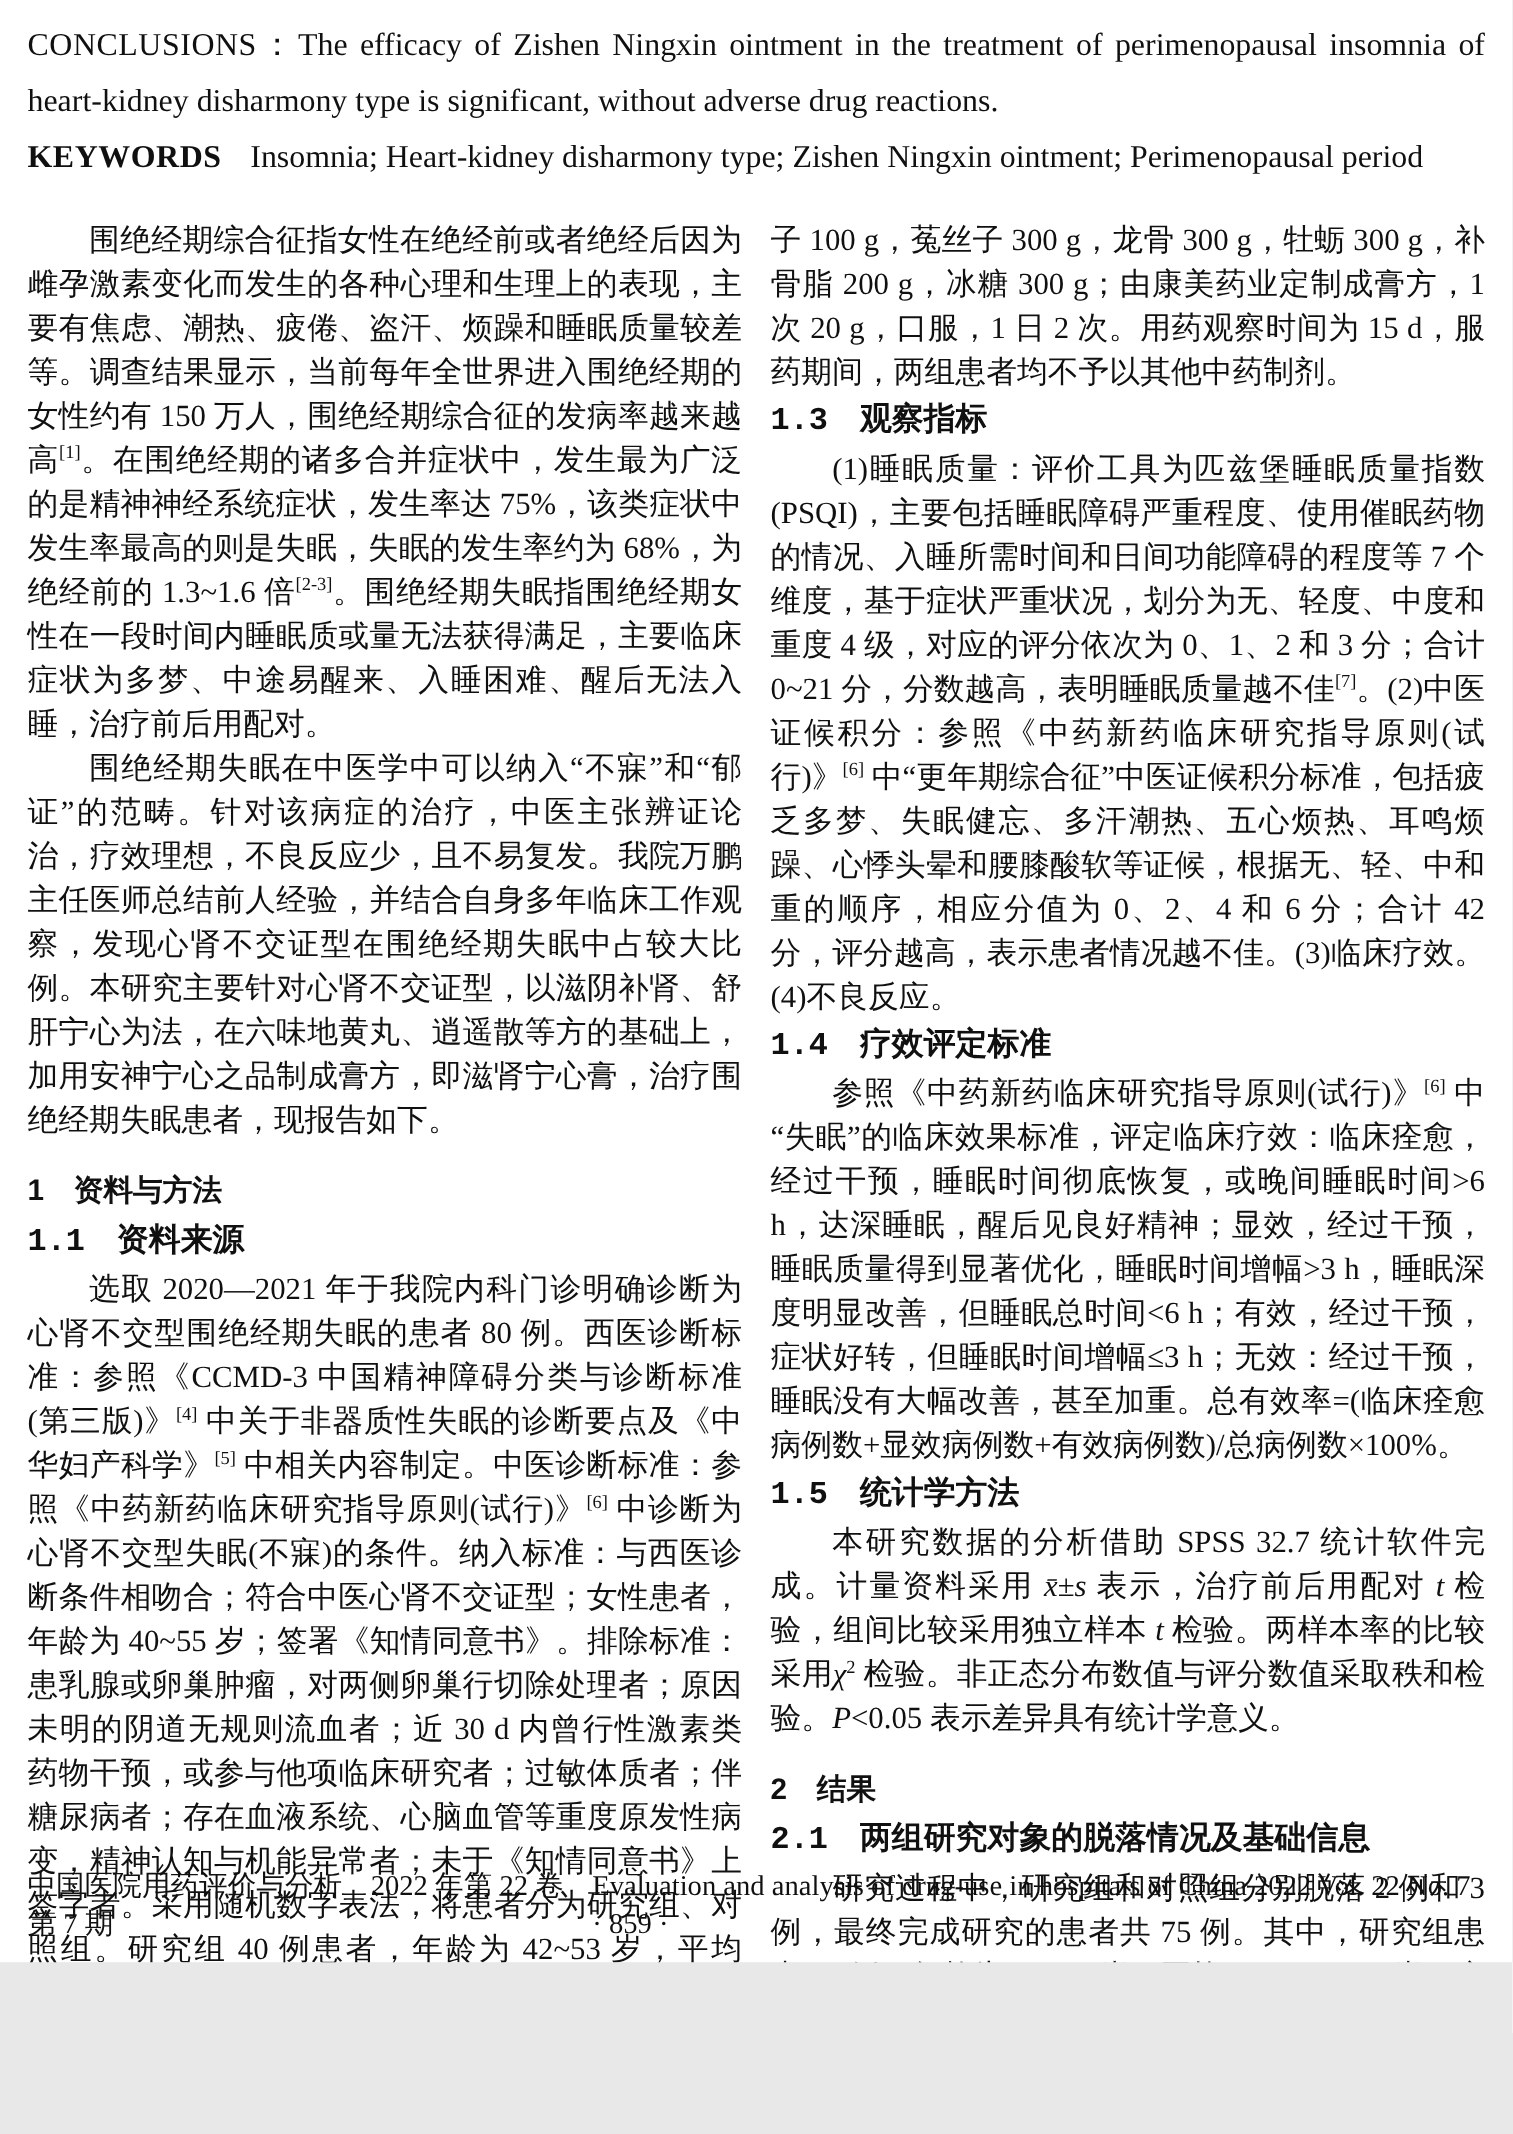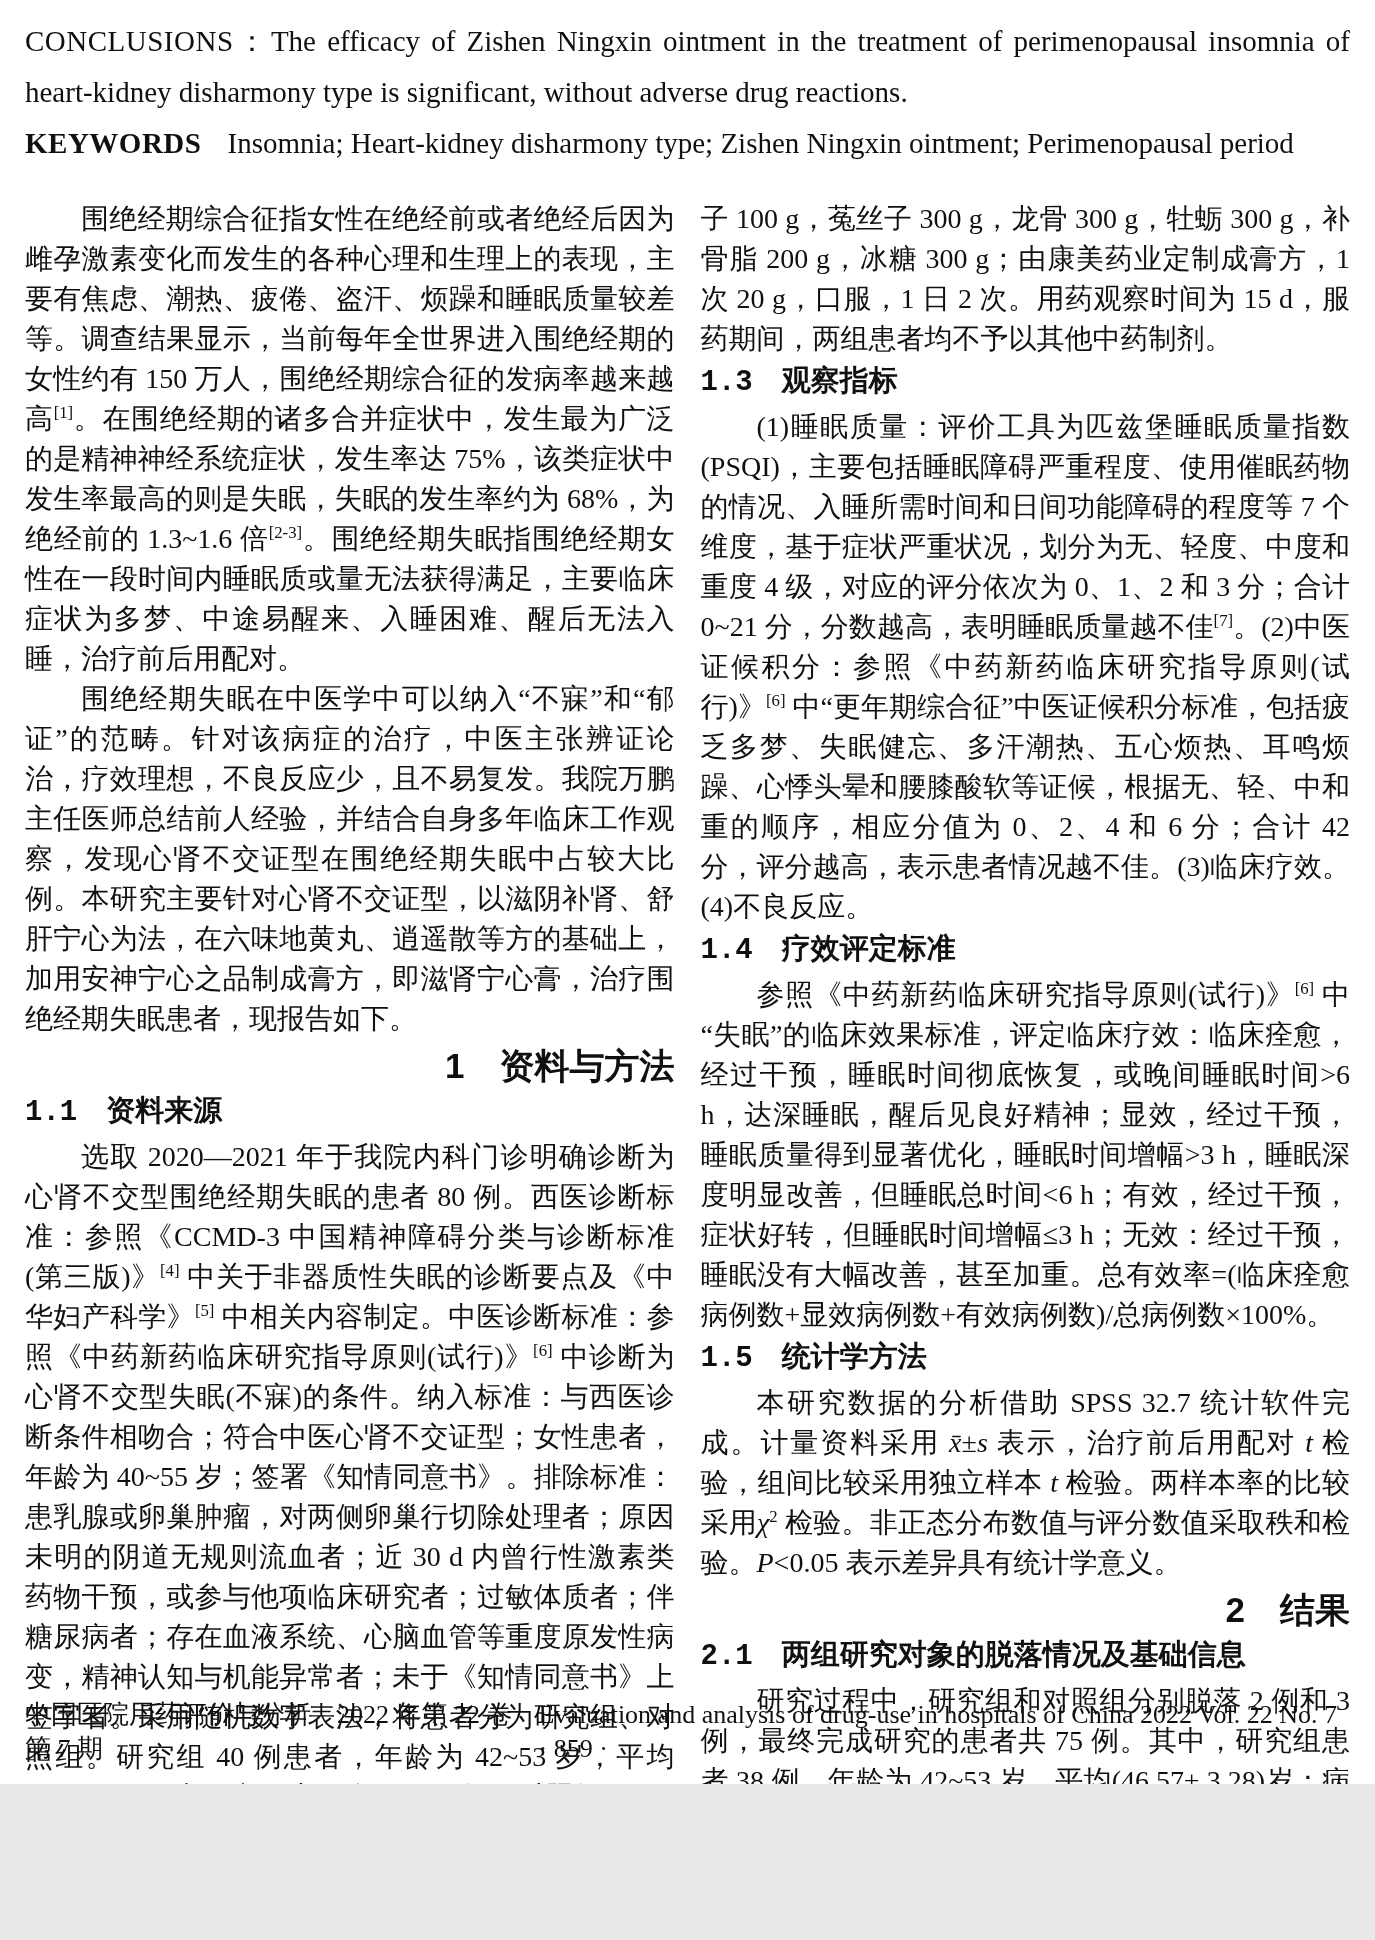--- a/index.html
+++ b/index.html
@@ -34,25 +34,25 @@
     font-size:28px;
     line-height:40px;
     text-align:justify;
   }
   .col p{margin:0;}
   .col p.para{text-indent:2em;}
   .col p.para.noindent{text-indent:0;}
   .col p.h1{
     font-family:"Liberation Sans","DejaVu Sans",sans-serif;
     font-weight:bold;
-    font-size:35px;
+    font-size:27px;
     line-height:46px;
-    margin:4px 0 2px 0;
+    margin:20px 0 2px 0;
     text-indent:0;
-    text-align:right;
+    text-align:left;
   }
   .col p.h2{
     font-family:Liberation Mono, monospace;
     font-weight:bold;
     font-size:29px;
     line-height:44px;
     margin:2px 0;
     text-indent:0;
     text-align:left;
   }

